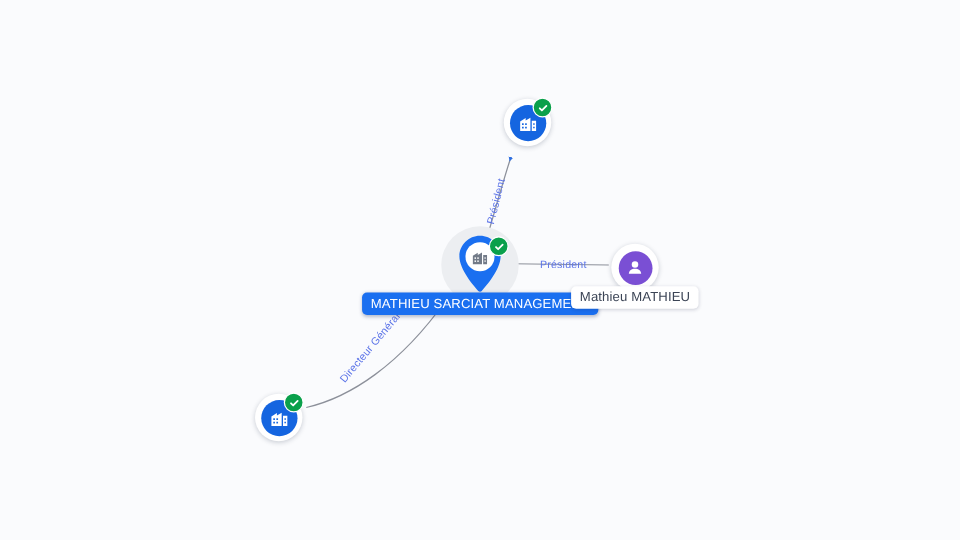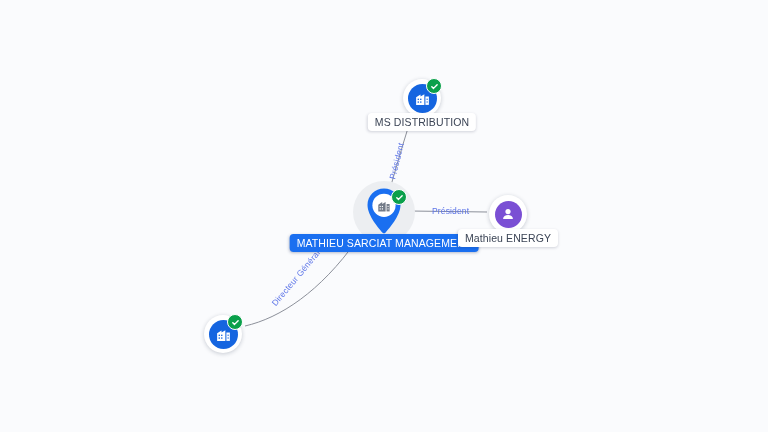--- a/index.html
+++ b/index.html
@@ -179,21 +179,20 @@
           <rect x="17.7" y="16.1" width="1.7" height="1.7" fill="#1565e0"></rect>
         </svg>
       </div>
       <div class="badge badge-circle">
         <svg width="9" height="9" viewBox="0 0 12 12">
           <path d="M2.4 6.2 L4.7 8.5 L9.5 3.6" stroke="#ffffff" stroke-width="1.9" fill="none" stroke-linecap="round" stroke-linejoin="round"></path>
         </svg>
       </div>
     </div>
   </div>
-  <div class="label" style="left:422px; top:113px;">MS DISTRIBUTION</div>
 
   <div class="node" style="left:384px; top:212px;">
     <div class="halo"></div>
     <div class="pin-wrap">
       <svg width="46" height="52" viewBox="0 0 46 52">
         <path d="M23 2.5 C13.9 2.5 6.5 9.9 6.5 19 C6.5 29.8 18.6 43.4 21.6 46.7
                  C22.3 47.5 23.7 47.5 24.4 46.7 C27.4 43.4 39.5 29.8 39.5 19
                  C39.5 9.9 32.1 2.5 23 2.5 Z" fill="#1a6ff0"></path>
         <circle cx="23" cy="19.3" r="11.6" fill="#ffffff"></circle>
         <g transform="translate(15.4,12.2) scale(0.63)">
@@ -219,21 +218,21 @@
   <div class="node" style="left:508px; top:214px;">
     <div class="person-node">
       <div class="person-inner">
         <svg width="16" height="16" viewBox="0 0 24 24">
           <circle cx="12" cy="8.3" r="3.9" fill="#ffffff"></circle>
           <path d="M4.6 19.6 C4.6 15.6 8 13.4 12 13.4 C16 13.4 19.4 15.6 19.4 19.6 Z" fill="#ffffff"></path>
         </svg>
       </div>
     </div>
   </div>
-  <div class="label" style="left:508px; top:229px;">Mathieu ENERGY</div>
+  <div class="label" style="left:508px; top:229px;">Mathieu MATHIEU</div>
 
   <div class="node" style="left:223px; top:334px;">
     <div class="circle-node">
       <div class="circle-inner">
         <svg width="17" height="17" viewBox="0 0 24 24" fill="none">
           <path d="M3 21V10.2L9.2 6.2V9.1L14.6 6V21H3Z" fill="#ffffff"></path>
           <path d="M16.1 9.2H21V21H16.1V9.2Z" fill="#ffffff"></path>
           <rect x="5.1" y="12.2" width="1.9" height="1.9" fill="#1565e0"></rect>
           <rect x="8.6" y="12.2" width="1.9" height="1.9" fill="#1565e0"></rect>
           <rect x="5.1" y="16.1" width="1.9" height="1.9" fill="#1565e0"></rect>

